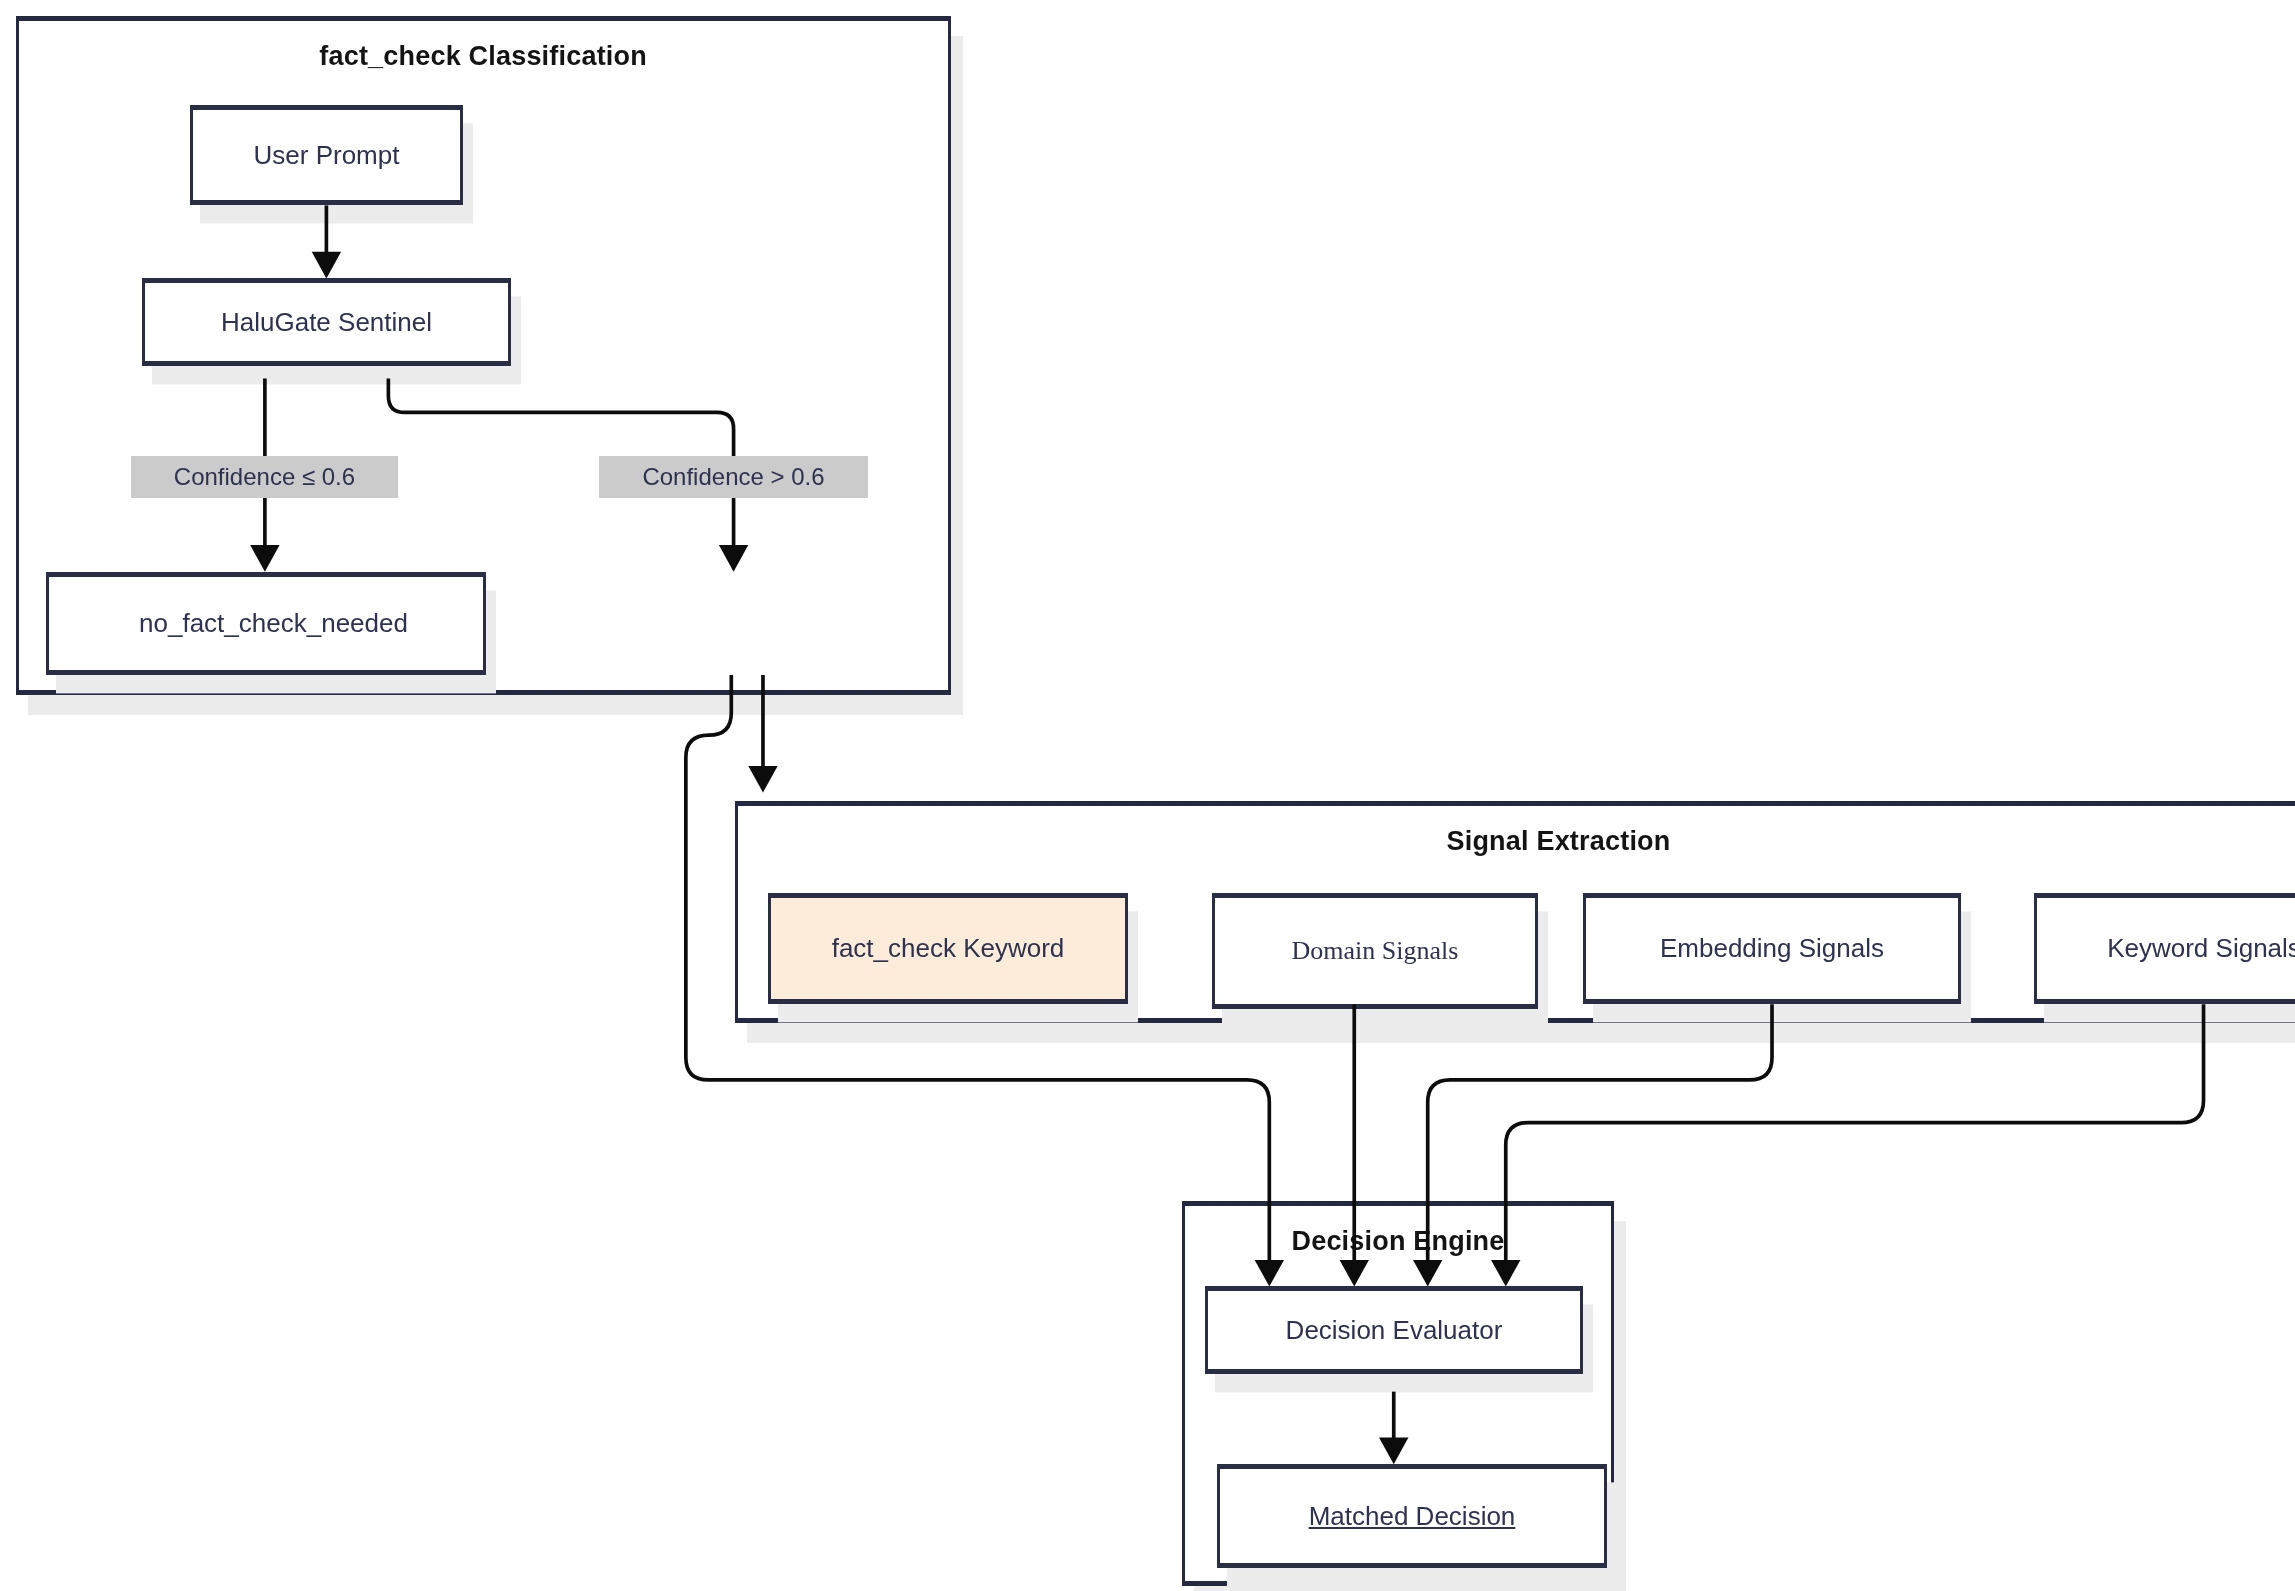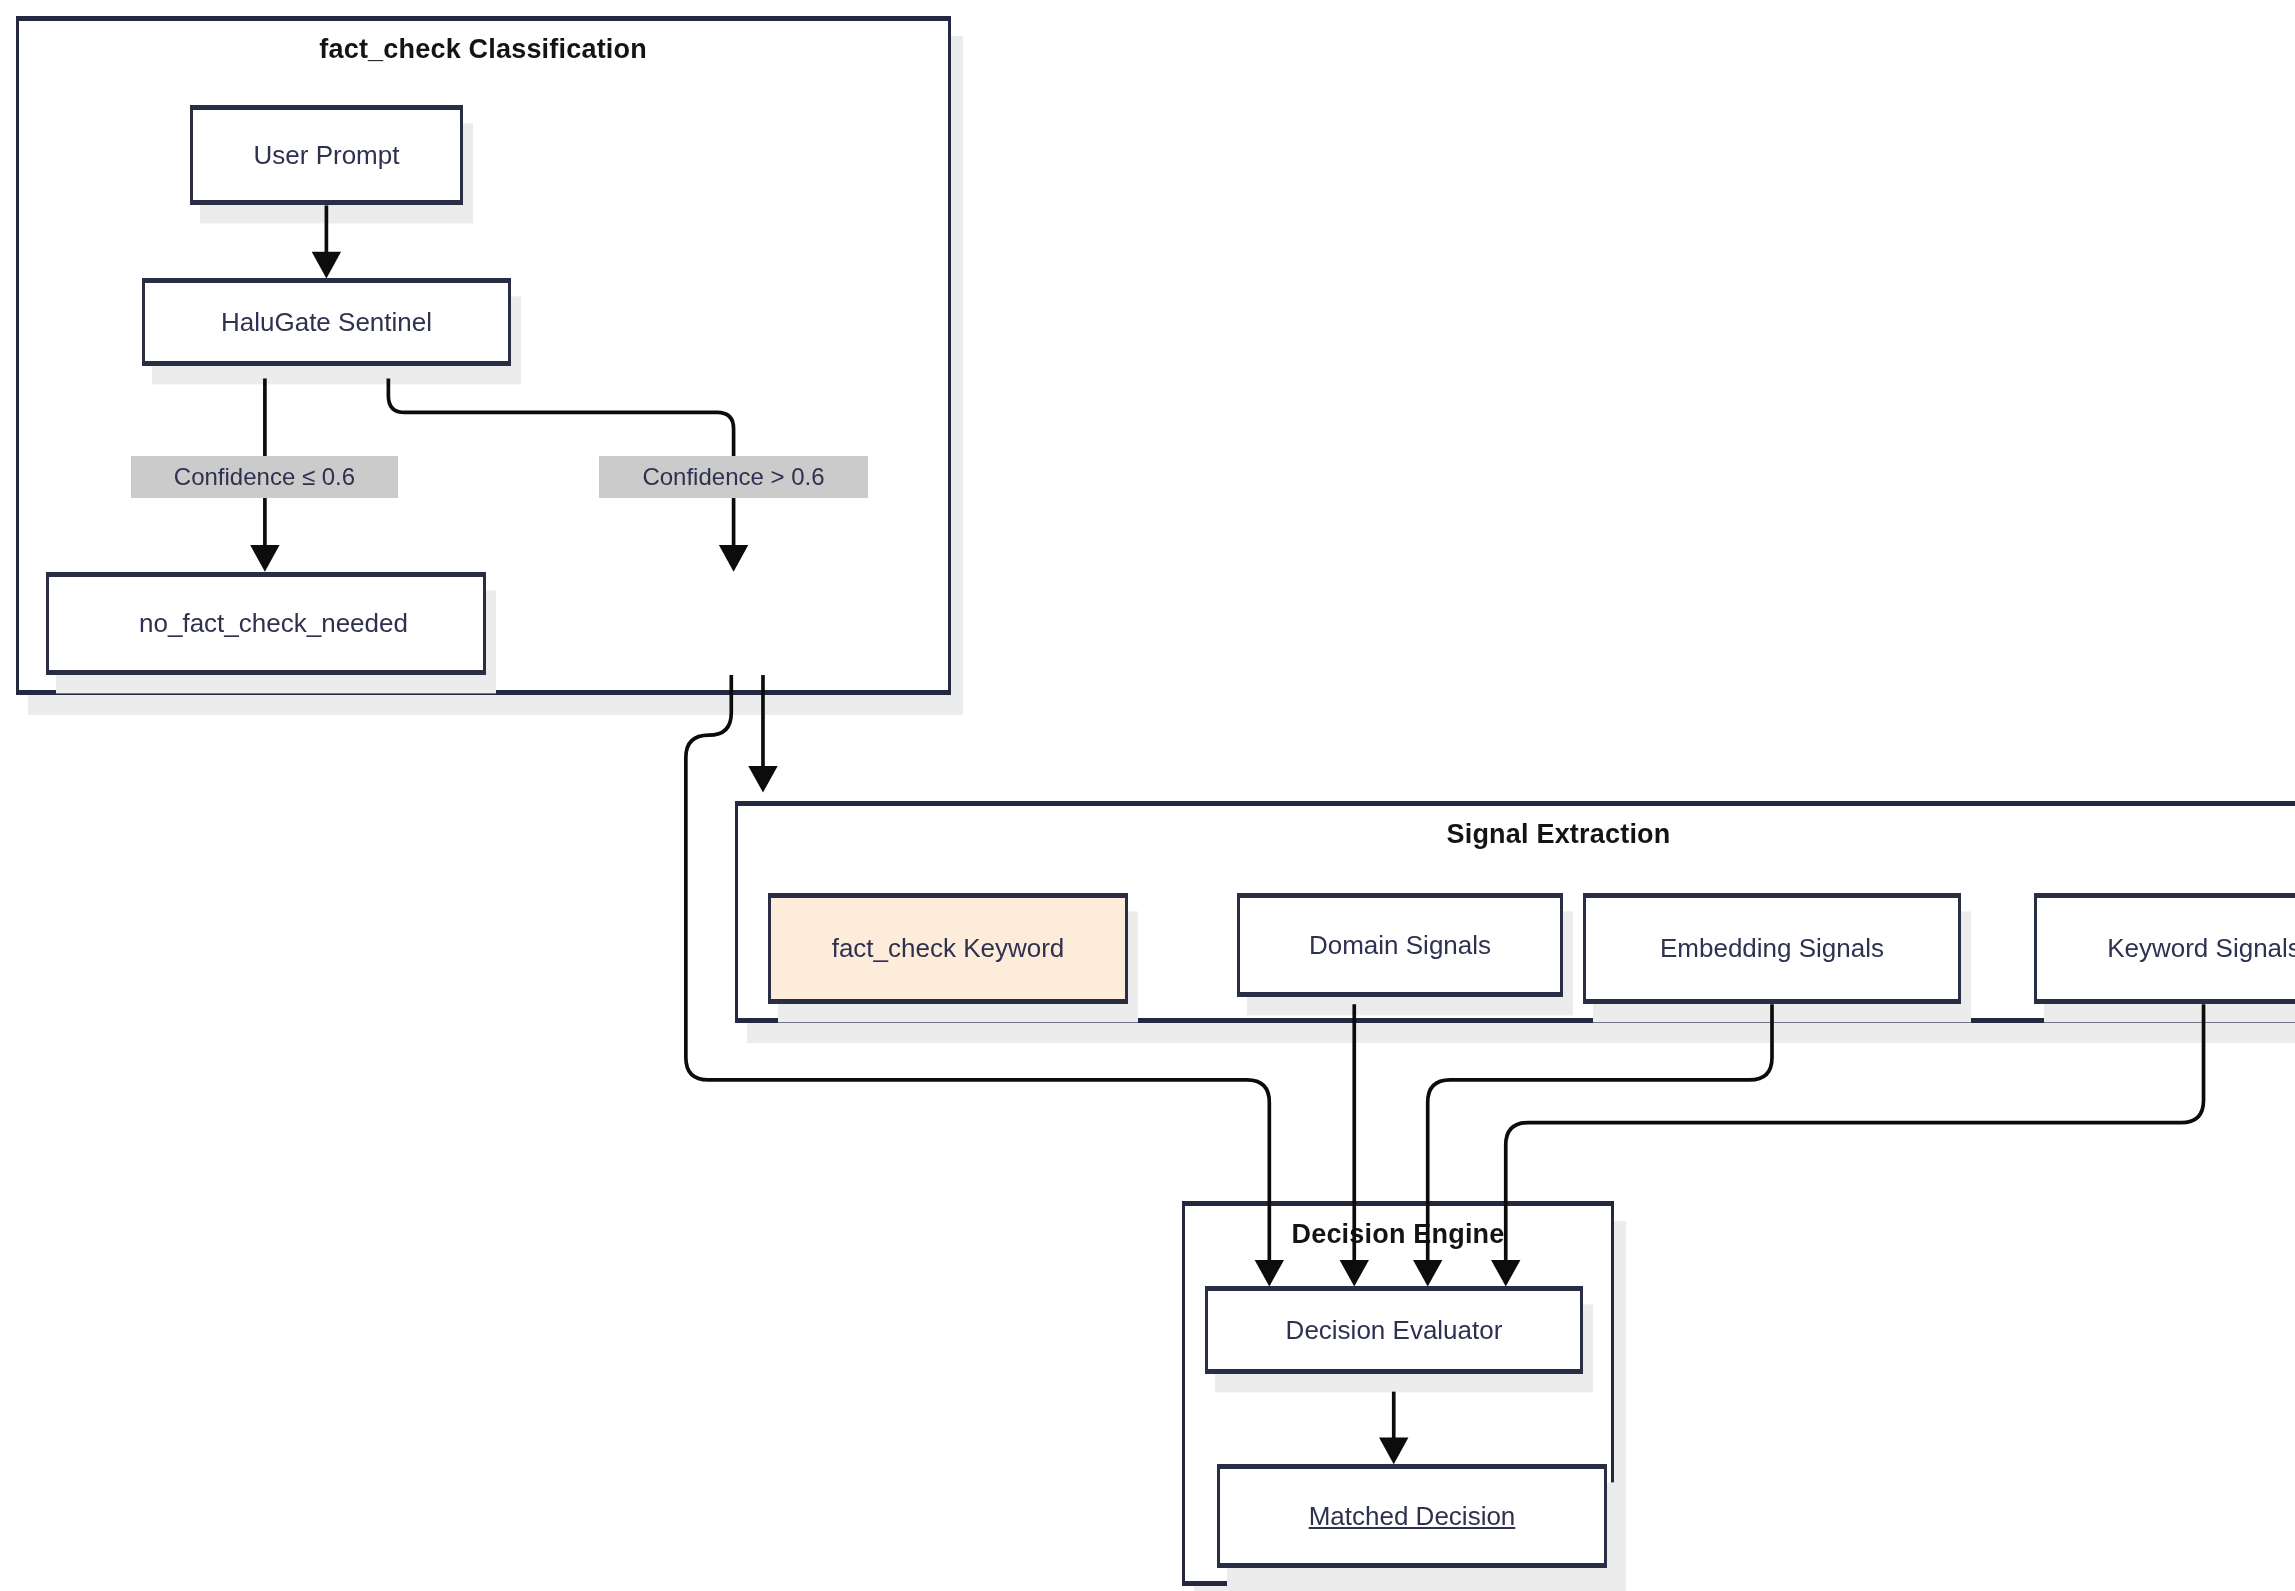--- a/index.html
+++ b/index.html
@@ -15,21 +15,21 @@
     position:absolute;
     border:3.7px solid #242840;
     border-top-width:5px;
     border-bottom-width:5px;
     background:#ffffff;
     box-shadow:12px 20px 0 #ececec;
     box-sizing:border-box;
   }
   .sg-title{
     margin:0;
-    padding-top:13px;
+    padding-top:20px;
     text-align:center;
     font-size:27px;
     font-weight:600;
     color:#141414;
     letter-spacing:0.2px;
   }
   
   .node{
     position:absolute;
     border:3.2px solid #2a2e45;
@@ -71,21 +71,21 @@
   #sgA{left:15.6px;top:15.6px;width:935px;height:679px;}
   #sgB{left:735px;top:801px;width:1647px;height:222px;}
   #sgC{left:1182px;top:1201px;width:432px;height:385px;}
 
   
   #n-user {left:190px; top:105px; width:273px; height:100px;}
   #n-halu {left:142px; top:278px; width:369px; height:88px;}
   #n-nofc {left:46px; top:572px;width:440px; height:103px;padding-left:15px;}
   #n-needs{left:553px;top:572px;width:359px; height:103px;}
   #n-fsig {left:768px;top:893px;width:360px; height:111px;}
-  #n-dom  {left:1237px;top:893px;width:326px; height:104px;}
+  #n-dom  {left:1212px;top:893px;width:326px; height:116px;font-family:Liberation Serif, serif;}
   #n-emb  {left:1583px;top:893px;width:378px; height:111px;}
   #n-key  {left:2034px;top:893px;width:340px; height:111px;}
   #n-eval {left:1205px;top:1286px;width:378px; height:88px;}
   #n-match{left:1217px;top:1464px;width:390px; height:104px;text-decoration:underline;}
 
   
   #lbl-le{left:131px; top:456px;width:267px;height:42px;}
   #lbl-gt{left:599px;top:456px;width:269px;height:42px;}
 
   

